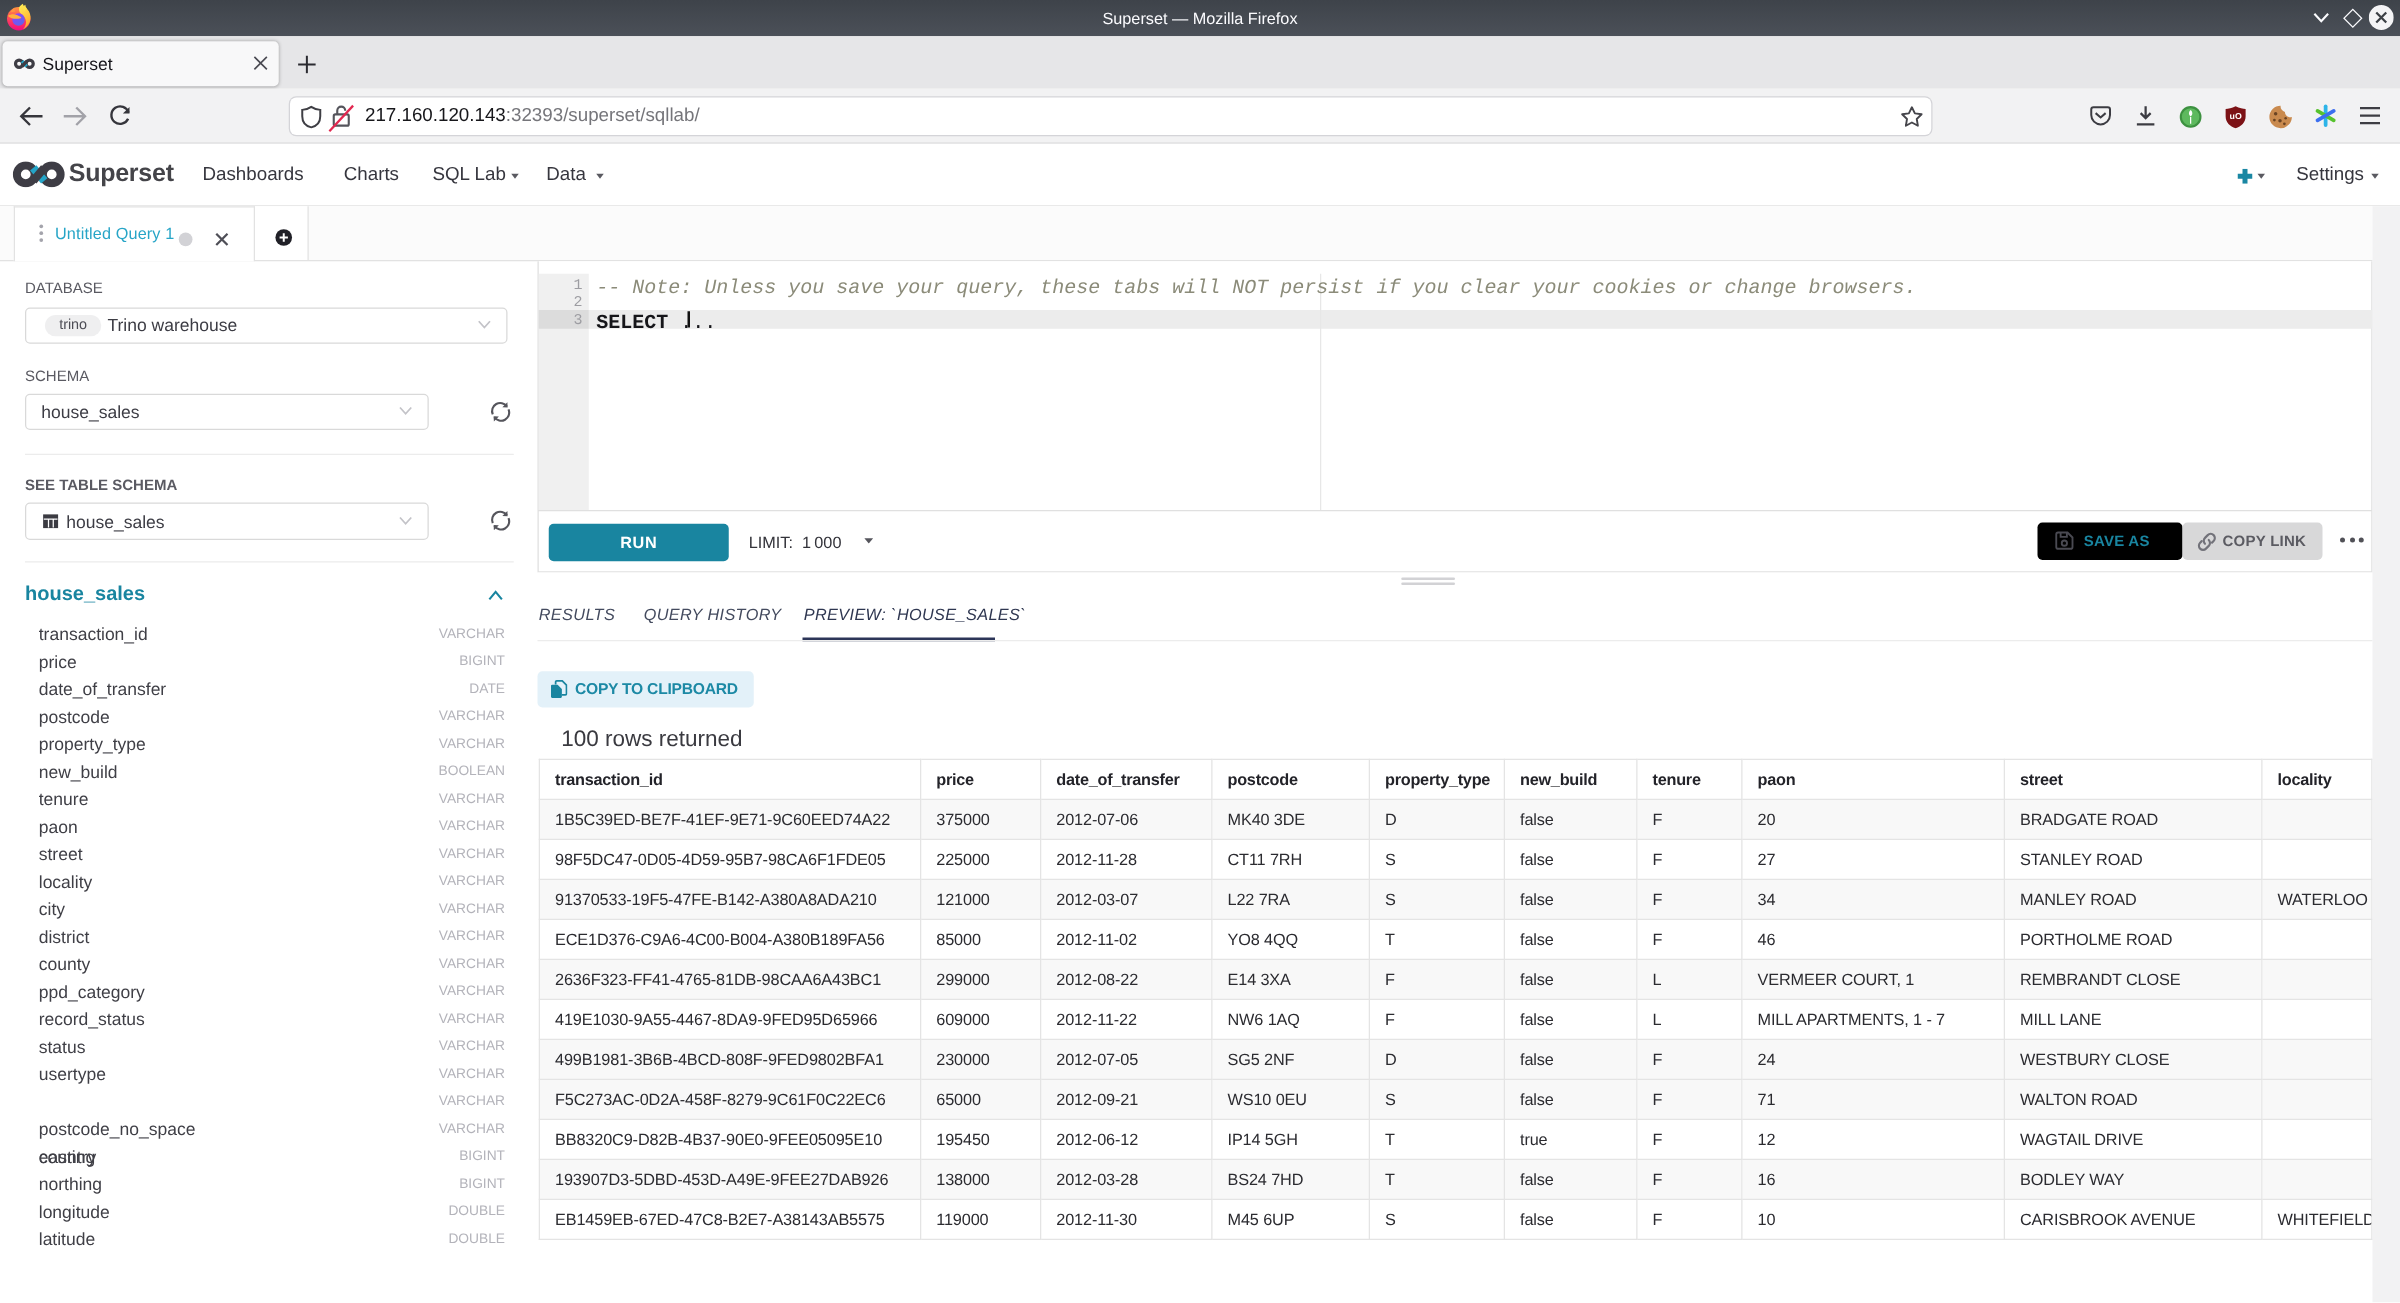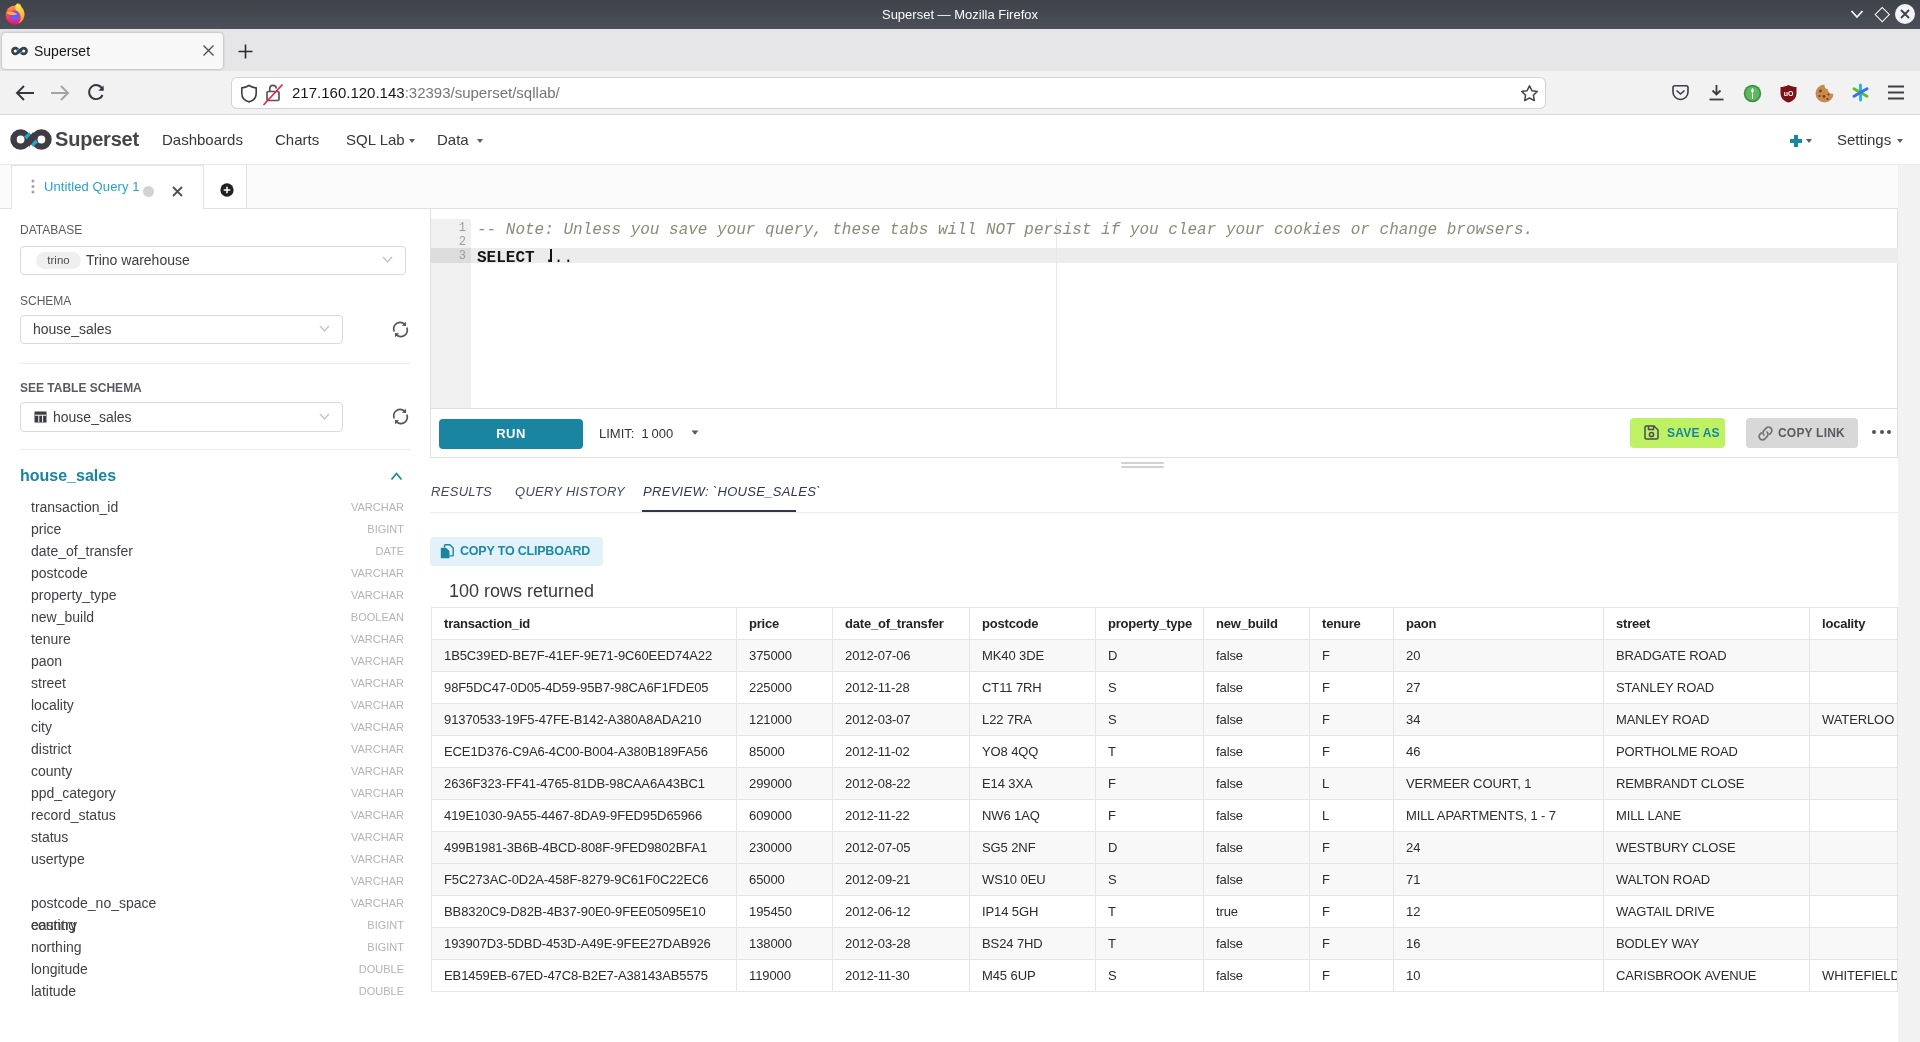--- a/index.html
+++ b/index.html
@@ -46,21 +46,21 @@
 .cline { position:absolute; left:46px; font-family:"Liberation Mono",monospace; font-size:16px; white-space:pre; }
 #activeline { position:absolute; left:40px; top:39px; width:1427px; height:15px; background:#ececec; }
 #activegut { position:absolute; left:0px; top:39px; width:40px; height:15px; background:#dcdcdc; }
 #printmargin { position:absolute; left:625px; top:10px; width:1px; height:189px; background:#e7e7e7; }
 #cursor { position:absolute; left:119px; top:40px; width:1.5px; height:13px; background:#111; }
 
 
 #toolbar { left:430px; top:408px; width:1468px; height:50px; background:#fff; border:1px solid #e0e0e0; }
 #runbtn { position:absolute; left:8px; top:10px; width:144px; height:30px; background:#1985a0; border-radius:4px; color:#fff; font-weight:bold; font-size:13px; text-align:center; line-height:30px; letter-spacing:0.5px; }
 #limitlab { position:absolute; left:168px; top:10px; height:30px; line-height:30px; font-size:13px; color:#33333a; }
-#saveas { position:absolute; left:1199px; top:9px; width:95px; height:30px; background:#bef264; border-radius:4px; }
+#saveas { position:absolute; left:1199px; top:9px; width:116px; height:30px; background:#000000; border-radius:4px; }
 #saveas span { position:absolute; left:37px; top:0; height:30px; line-height:30px; font-size:12px; font-weight:bold; color:#1985a0; letter-spacing:0.2px; }
 #copylink { position:absolute; left:1315px; top:9px; width:112px; height:30px; background:#d8d8d9; border-radius:4px; }
 #copylink span { position:absolute; left:32px; top:0; height:30px; line-height:30px; font-size:12px; font-weight:bold; color:#5b5b62; letter-spacing:0.2px; }
 .dot3 { position:absolute; top:431px; width:4px; height:4px; border-radius:50%; background:#515157; }
 
 
 #south { left:430px; top:458px; width:1468px; height:584px; background:#fff; }
 .dragline { position:absolute; left:691px; width:43px; height:2px; background:#d2d2d5; border-radius:1px; }
 .stab { position:absolute; top:26px; font-size:13px; letter-spacing:0.3px; color:#434a5e;font-style:italic; }
 #inkbar { position:absolute; left:212px; top:52px; width:154px; height:3px; background:#2c3558; }

